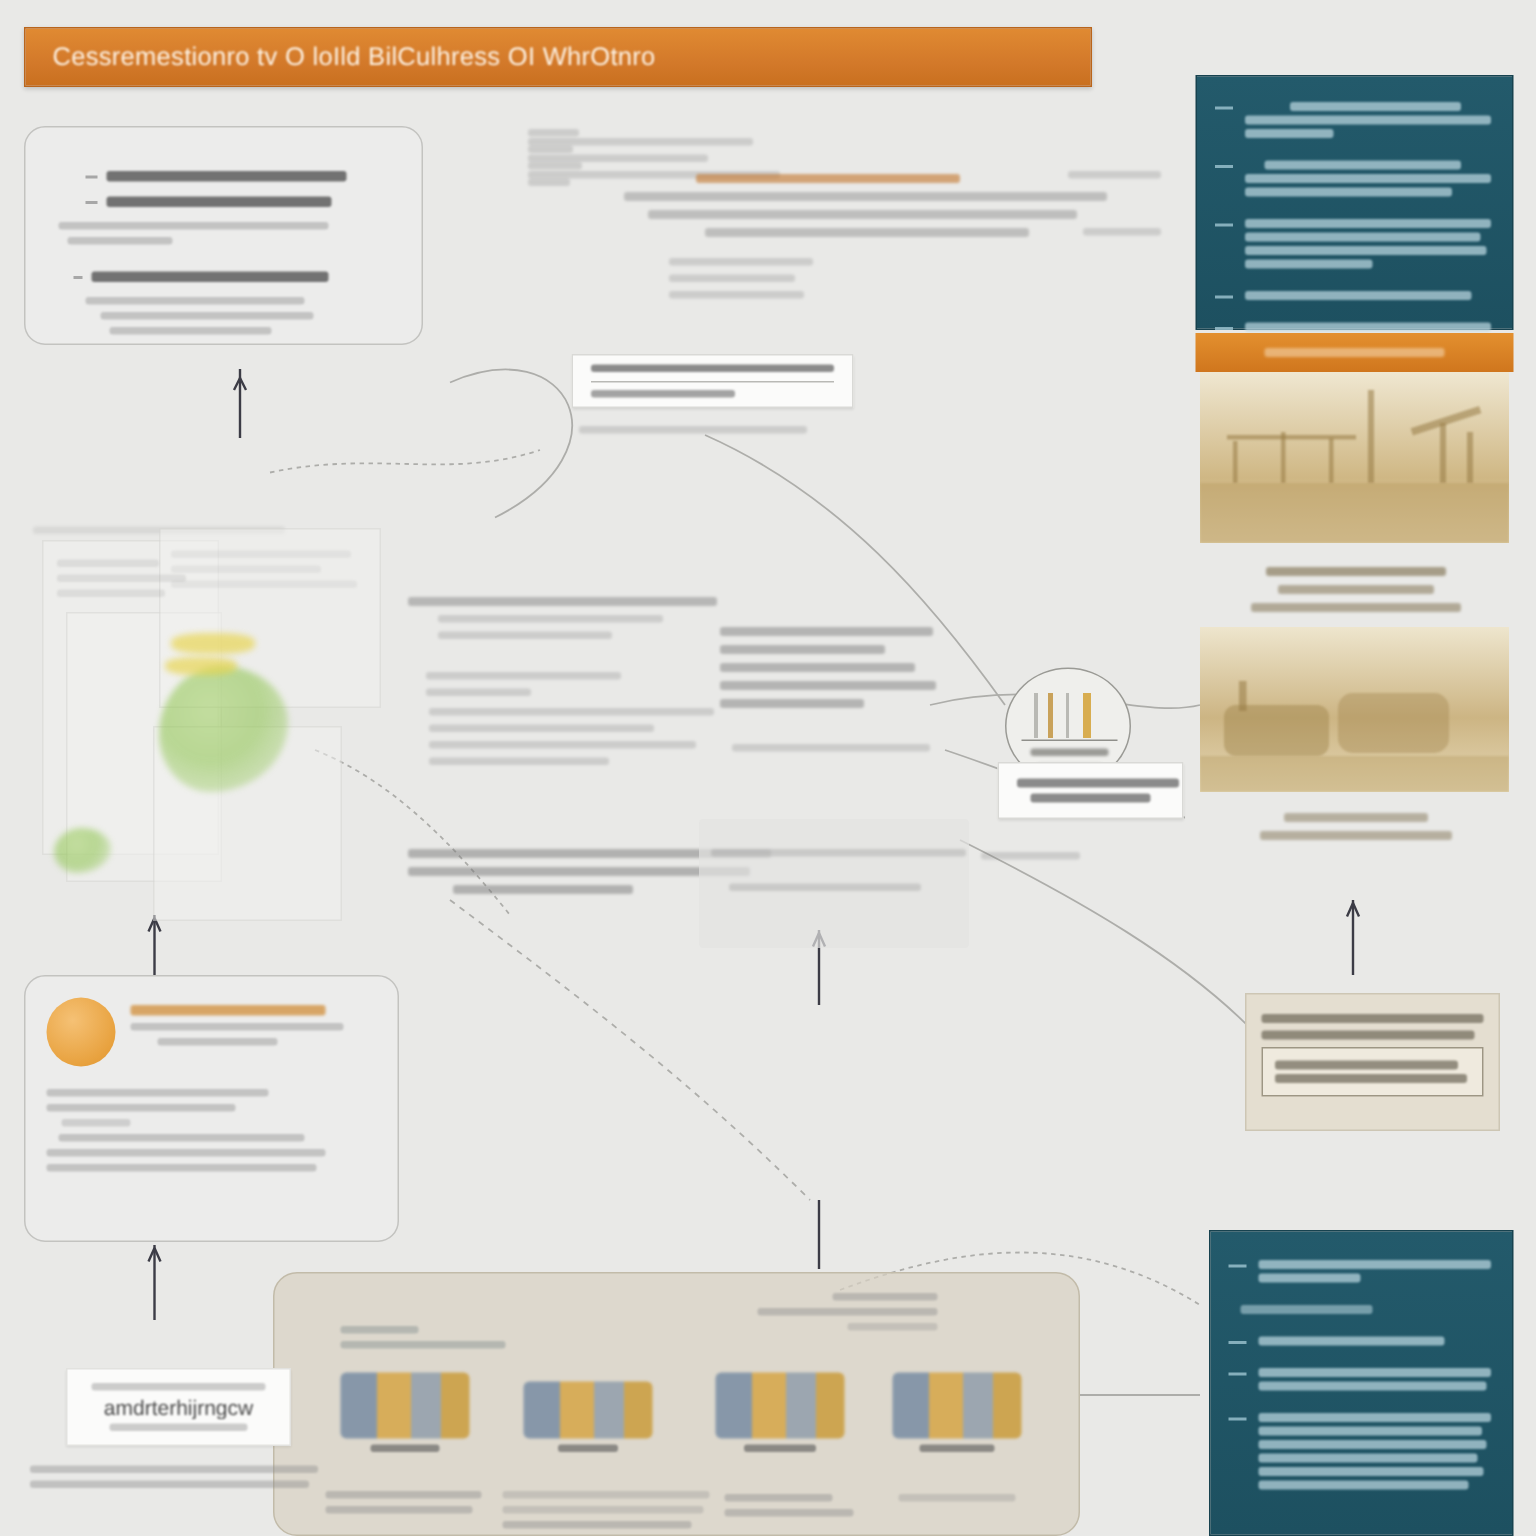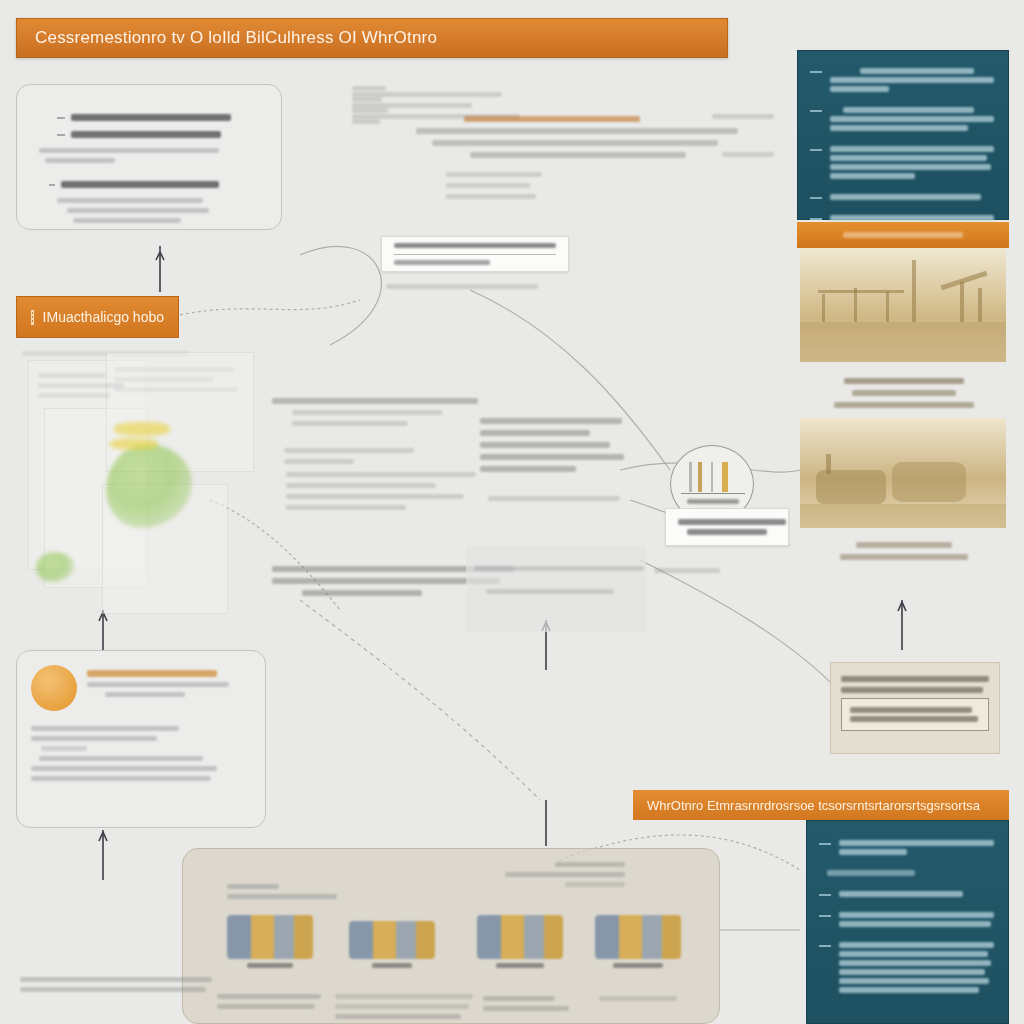--- a/index.html
+++ b/index.html
@@ -231,24 +231,20 @@
       <div style="display:flex;gap:6px;align-items:center;margin-left:-8px">
         <div style="width:6px;height:2px;background:#7a7a7a;opacity:.6"></div>
         <div class="line dk" style="width:158px"></div>
       </div>
       <div class="line sm" style="width:146px"></div>
       <div class="line sm" style="width:142px;margin-left:10px"></div>
       <div class="line sm" style="width:108px;margin-left:16px"></div>
     </div>
   </div>
 
-  <div class="tab-orange" id="tab-left">
-    <div class="mini-icon"></div>
-    <div class="tab-label">IMuacthalicgo hobo</div>
-  </div>
   <div style="position:absolute;left:22px;top:346px;width:180px" class="blur-txt ghost">
     <div class="line sm" style="width:168px"></div>
   </div>
 
   <div id="docs-zone">
     <div class="doc-sheet" style="left:18px;top:16px;width:118px;height:210px"></div>
     <div class="doc-sheet" style="left:34px;top:64px;width:104px;height:180px"></div>
     <div class="doc-sheet" style="left:96px;top:8px;width:148px;height:120px"></div>
     <div class="doc-sheet" style="left:92px;top:140px;width:126px;height:130px"></div>
     <div class="green-blob" style="left:96px;top:100px;width:86px;height:84px"></div>
@@ -441,23 +437,20 @@
         <div class="nl" style="width:122px;margin:3px 0"></div>
         <div class="nl" style="width:128px;margin:3px 0"></div>
       </div>
     </div>
   </div>
   <div style="position:absolute;left:830px;top:758px;width:170px">
     <div class="nl" style="width:160px;margin:4px 4px"></div>
     <div class="nl" style="width:120px;margin:4px 4px"></div>
   </div>
 
-  <div class="side-head" style="left:633px;top:790px;width:376px;height:30px">
-    <div class="tab-label" style="font-size:13px">WhrOtnro  Etmrasrnrdrosrsoe  tcsorsrntsrtarorsrtsgsrsortsa</div>
-  </div>
   <div class="side-body" style="left:806px;top:820px;width:203px;height:204px">
     <div style="padding-top:16px">
       <div class="bullet-row">
         <div class="dash"></div>
         <div style="flex:1">
             <div class="bl" style="width:100%"></div>
             <div class="bl" style="width:44%"></div>
           </div>
       </div>
       <div class="bullet-row">
@@ -550,18 +543,26 @@
     </div>
     <div style="position:absolute;left:300px;top:142px;width:100px">
       <div class="line sm" style="width:72px"></div>
       <div class="line sm" style="width:86px"></div>
     </div>
     <div style="position:absolute;left:416px;top:142px;width:100px">
       <div class="line sm" style="width:78px;opacity:.3"></div>
     </div>
   </div>
 
+  <div style="position:absolute;left:44px;top:912px;width:150px;height:52px;background:#fbfbfa;
+              border:1px solid #e2e2df;box-shadow:0 1px 2px rgba(0,0,0,.07);">
+    <div style="padding:6px 8px 0;text-align:center">
+      <div class="line sm" style="width:116px;margin:3px auto"></div>
+      <div style="font-size:14px;color:#4a4a4a;filter:blur(.7px);margin:2px 0">amdrterhijrngcw</div>
+      <div class="line sm" style="width:92px;margin:3px auto"></div>
+    </div>
+  </div>
   <div style="position:absolute;left:20px;top:972px;width:200px">
     <div class="line sm" style="width:192px"></div>
     <div class="line sm" style="width:186px"></div>
   </div>
 
 </div>
 
 </body></html>

